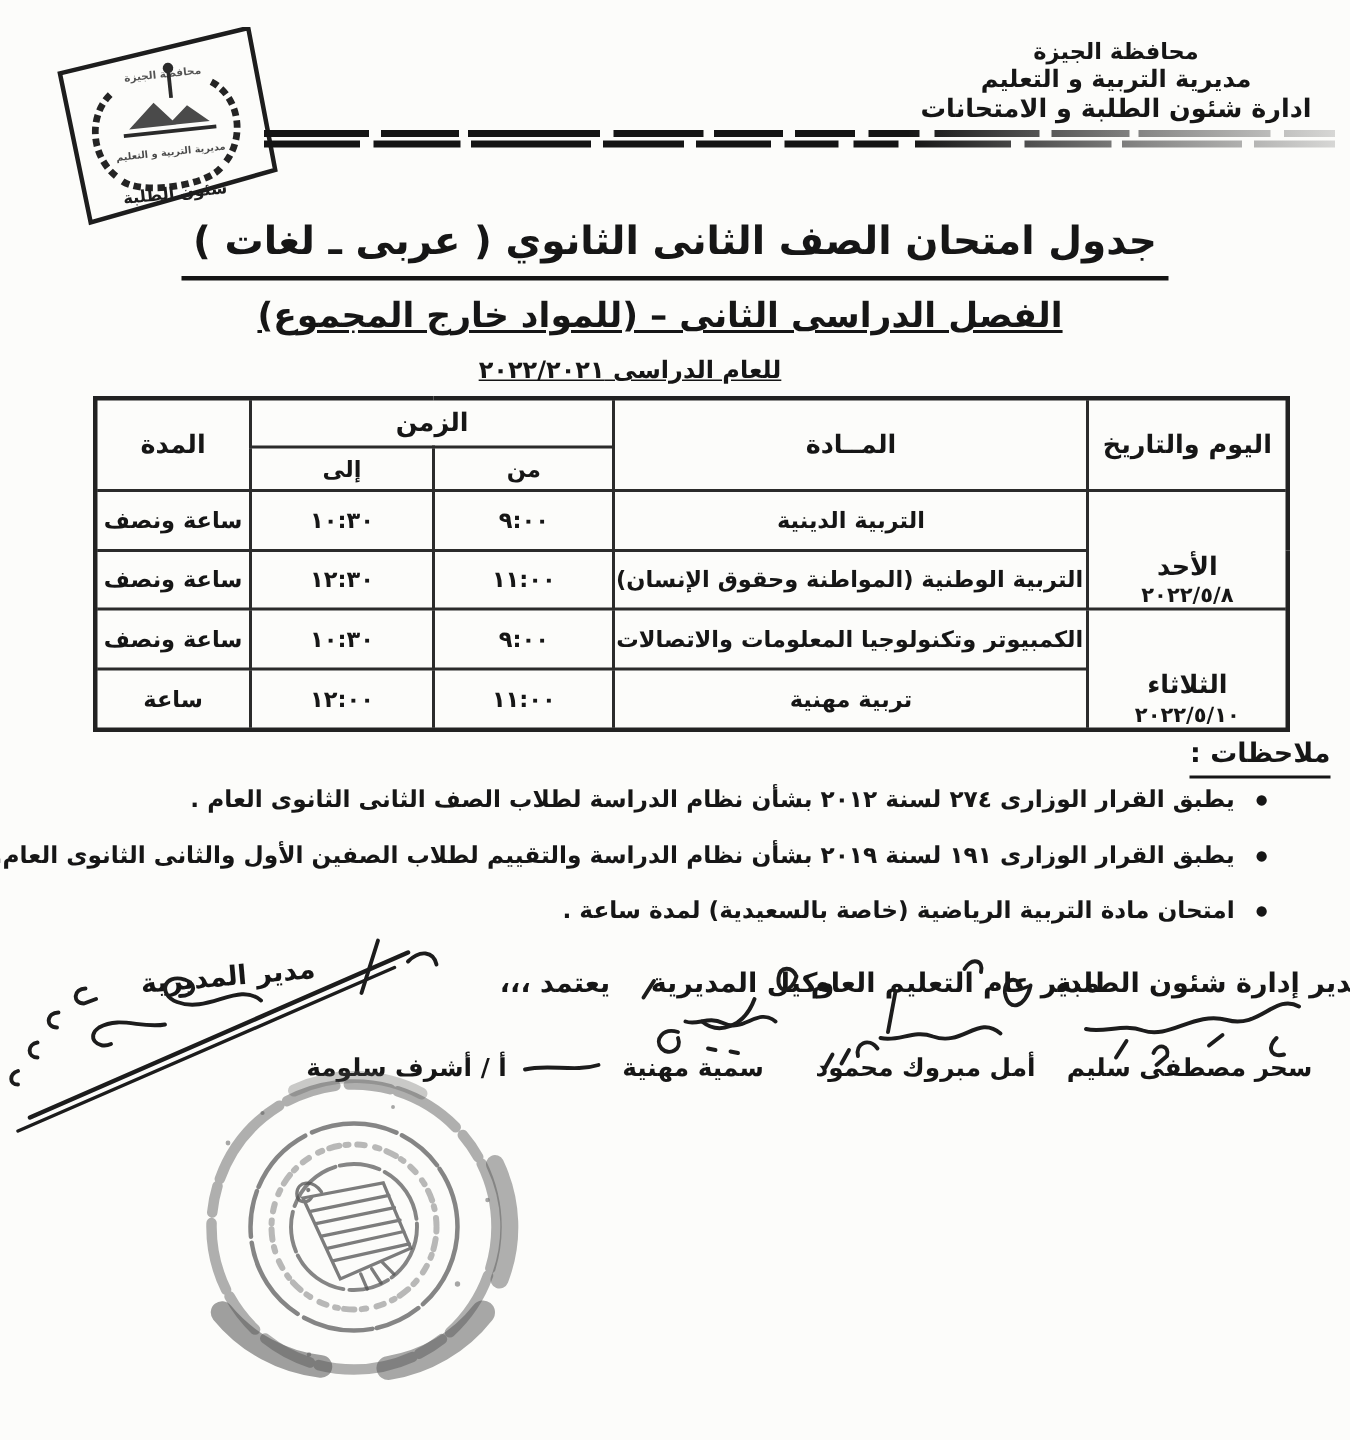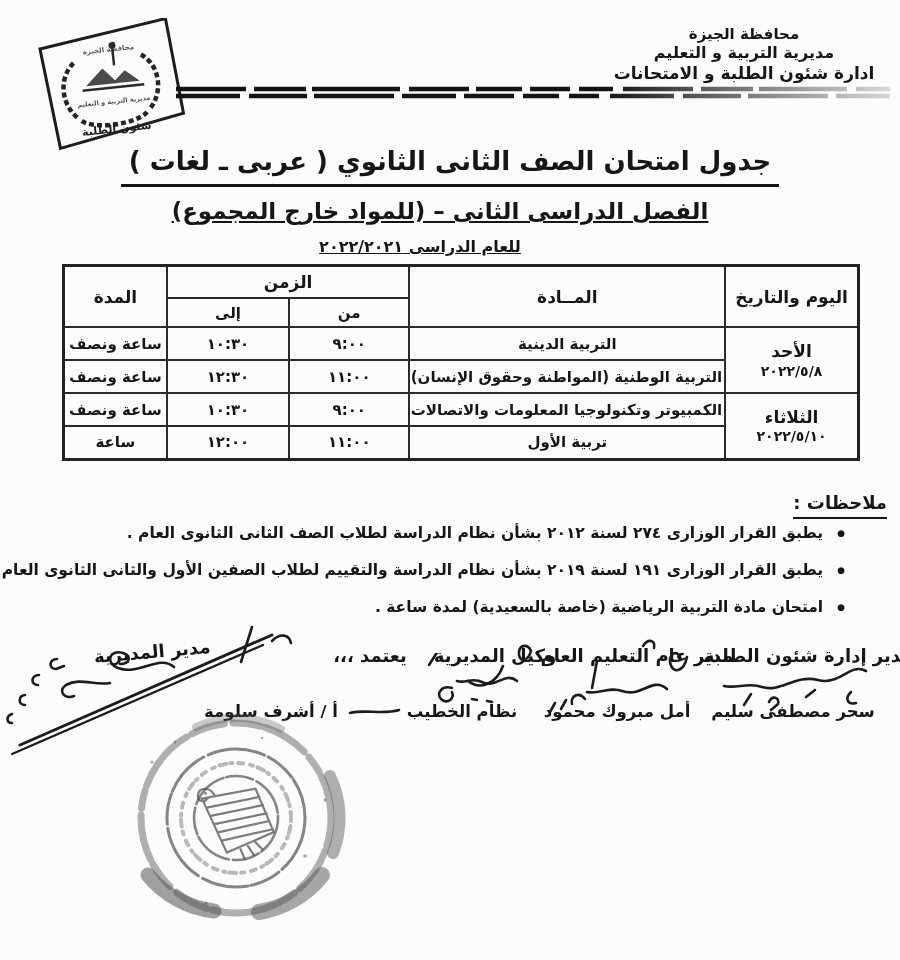--- a/index.html
+++ b/index.html
@@ -30,21 +30,21 @@
     border:2px solid #2b2b2b;text-align:center;vertical-align:middle;
     font-weight:bold;white-space:nowrap;overflow:hidden;padding:0 2px;
   }
   table.exam{border:3px solid #222;}
   th.h-main{font-size:17px;height:30px;}
   th.h-sub{font-size:15px;height:27px;margin-left:14px;}
   tr.body-row{height:33px;}
   td.c-subject{font-size:15px;}
   td.c-time{font-size:15px;letter-spacing:1px;}
   td.c-dur{font-size:15px;}
-  td.c-day .day-name{font-size:17px;line-height:1.25;}
+  td.c-day .day-name{font-size:17px;line-height:1.25;margin-top:40px;}
   td.c-day .day-date{font-size:14px;letter-spacing:1px;}
   
   .notes-heading{right:13px;top:492px;font-size:18px;border-bottom:2.5px solid #161616;padding-bottom:4px;}
   .notes-list{right:55px;top:524px;list-style:none;margin:0;padding:0;}
   .notes-list li{white-space:nowrap;font-size:15.5px;height:37px;text-align:right;}
   .notes-list li::before{content:"●";font-size:9px;vertical-align:2px;margin-left:14px;}
   
   .sig-title{top:645px;font-size:18px;white-space:nowrap;transform:translateX(-50%);}
   .sig-name{top:702px;font-size:16.5px;white-space:nowrap;transform:translateX(-50%);}
   .tilt{transform:translateX(-50%) rotate(-5deg);}
@@ -142,21 +142,21 @@
         <td class="c-day" rowspan="2">
           <div class="day-name">الثلاثاء</div>
           <div class="day-date">٢٠٢٢/٥/١٠</div>
         </td>
         <td class="c-subject">الكمبيوتر وتكنولوجيا المعلومات والاتصالات</td>
         <td class="c-time">٩:٠٠</td>
         <td class="c-time">١٠:٣٠</td>
         <td class="c-dur">ساعة ونصف</td>
       </tr>
       <tr class="body-row">
-        <td class="c-subject">تربية الأول</td>
+        <td class="c-subject">تربية مهنية</td>
         <td class="c-time">١١:٠٠</td>
         <td class="c-time">١٢:٠٠</td>
         <td class="c-dur">ساعة</td>
       </tr>
     </tbody>
   </table>
 
   <div class="abs notes-heading">ملاحظات :</div>
   <ul class="abs notes-list">
     <li>يطبق القرار الوزارى ٢٧٤ لسنة ٢٠١٢ بشأن نظام الدراسة لطلاب الصف الثانى الثانوى العام .</li>
@@ -165,21 +165,21 @@
   </ul>
 
   <span class="abs sig-title" style="left:808px">مدير إدارة شئون الطلبة</span>
   <span class="abs sig-title" style="left:637px">مدير عام التعليم العام</span>
   <span class="abs sig-title" style="left:495px">وكيل المديرية</span>
   <span class="abs sig-title" style="left:370px">يعتمد ،،،</span>
   <span class="abs sig-title tilt" style="left:152px;top:641px">مدير المديرية</span>
 
   <span class="abs sig-name" style="left:793px">سحر مصطفى سليم</span>
   <span class="abs sig-name" style="left:617px">أمل مبروك محمود</span>
-  <span class="abs sig-name" style="left:462px">نظام الخطيب</span>
+  <span class="abs sig-name" style="left:462px">سمية مهنية</span>
   <span class="abs sig-name" style="left:271px">أ / أشرف سلومة</span>
 
   <svg class="abs ink-svg" width="900" height="340" viewBox="0 620 900 340">
 
     <g class="sig-stroke">
       <path d="M866,671 c-16,-9 -26,15 -48,9 c-22,-6 -38,13 -56,7 c-13,-5 -26,2 -38,-1"></path>
       <path d="M851,692 c-7,7 -3,13 5,11"></path>
       <path d="M806,697 l9,-7"></path>
       <path d="M769,702 c3,-7 11,-5 9,2 l-7,6"></path>
       <path d="M744,705 l7,-11"></path>

